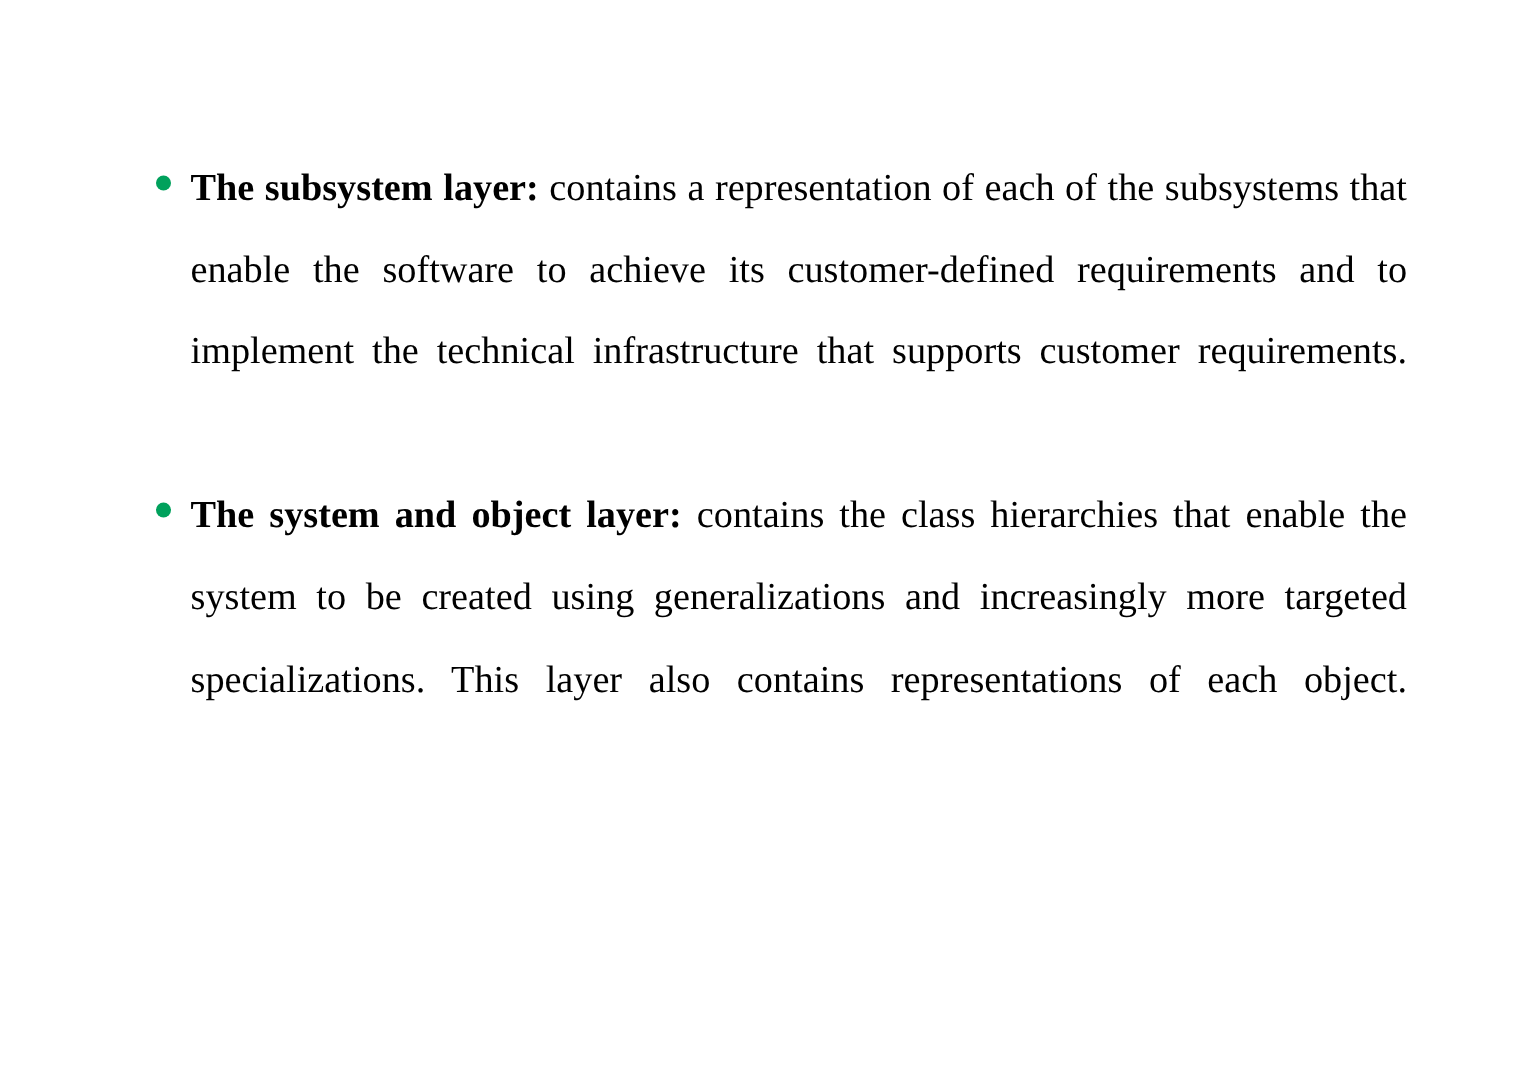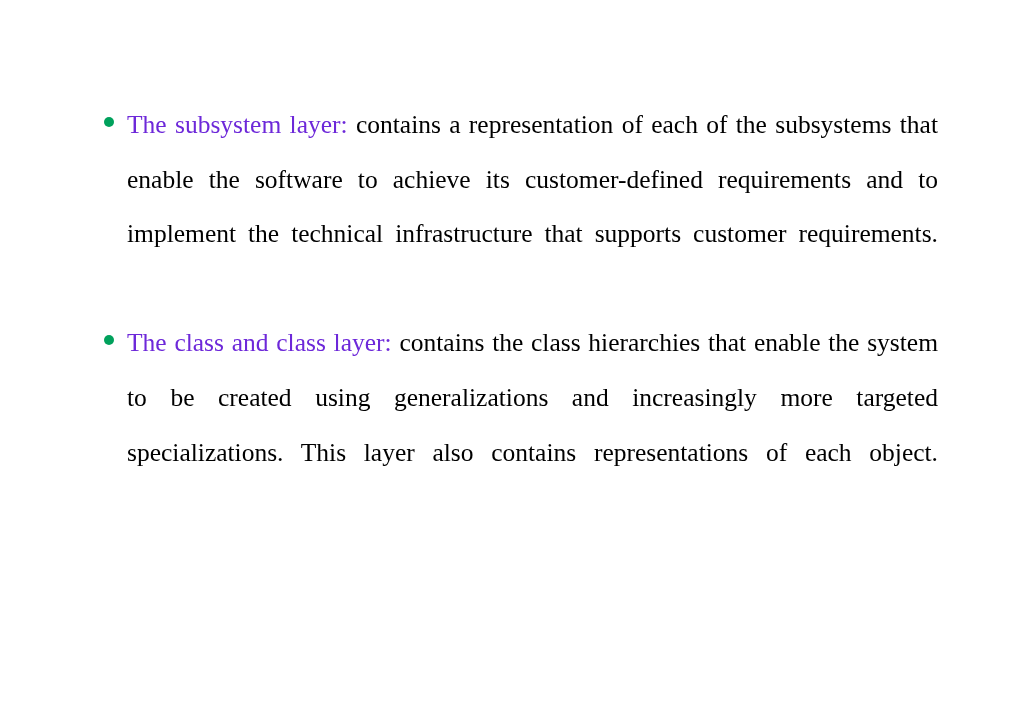--- a/index.html
+++ b/index.html
@@ -54,40 +54,40 @@
     word-spacing: 0px;
     hyphens: none;
   }
   .bullet-text::after {
     content: "";
     display: inline-block;
     width: 100%;
     height: 0;
   }
   .lead-label {
-    font-weight: normal;
-    color: #6d28d9;
+    font-weight: bold;
+    color: #000000;
   }
   .body-copy {
     font-weight: normal;
     color: #000000;
   }
 </style>
 </head>
 <body>
 
 <div class="slide">
 
   <div class="content-area">
 
     <div class="bullet-item">
       <span class="bullet-marker"></span>
       <span class="bullet-text"><span class="lead-label">The subsystem layer:</span><span class="body-copy"> contains a representation of each of the subsystems that enable the software to achieve its customer-defined requirements and to implement the technical infrastructure that supports customer requirements.</span></span>
     </div>
 
     <div class="bullet-item">
       <span class="bullet-marker"></span>
-      <span class="bullet-text"><span class="lead-label">The class and class layer:</span><span class="body-copy"> contains the class hierarchies that enable the system to be created using generalizations and increasingly more targeted specializations. This layer also contains representations of each object.</span></span>
+      <span class="bullet-text"><span class="lead-label">The system and object layer:</span><span class="body-copy"> contains the class hierarchies that enable the system to be created using generalizations and increasingly more targeted specializations. This layer also contains representations of each object.</span></span>
     </div>
 
   </div>
 
 </div>
 
 </body></html>

